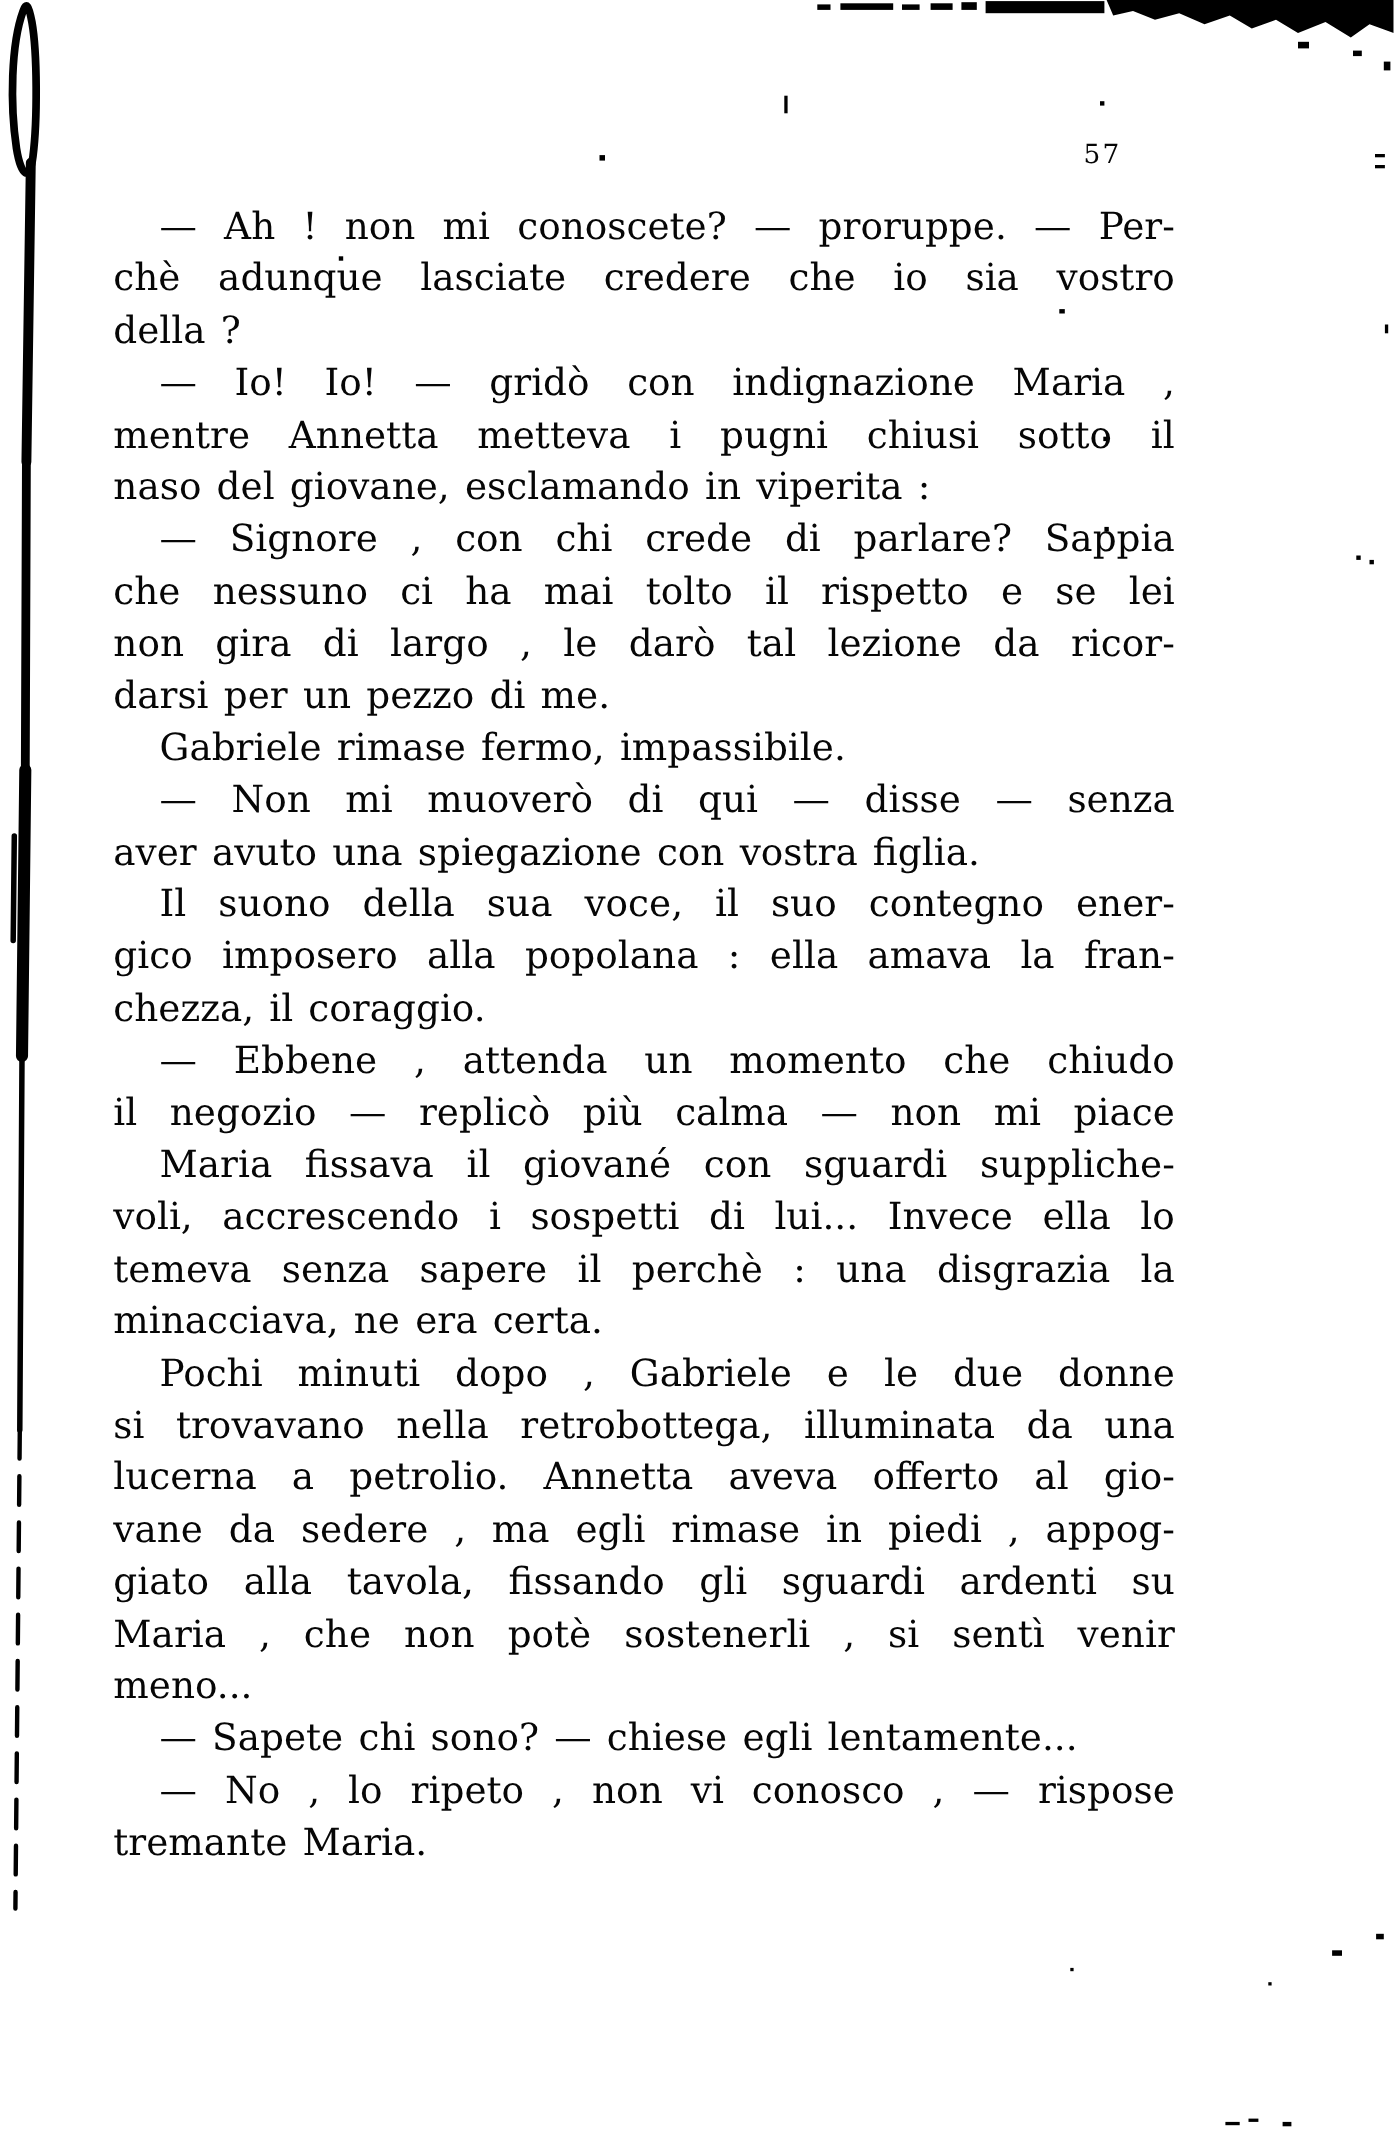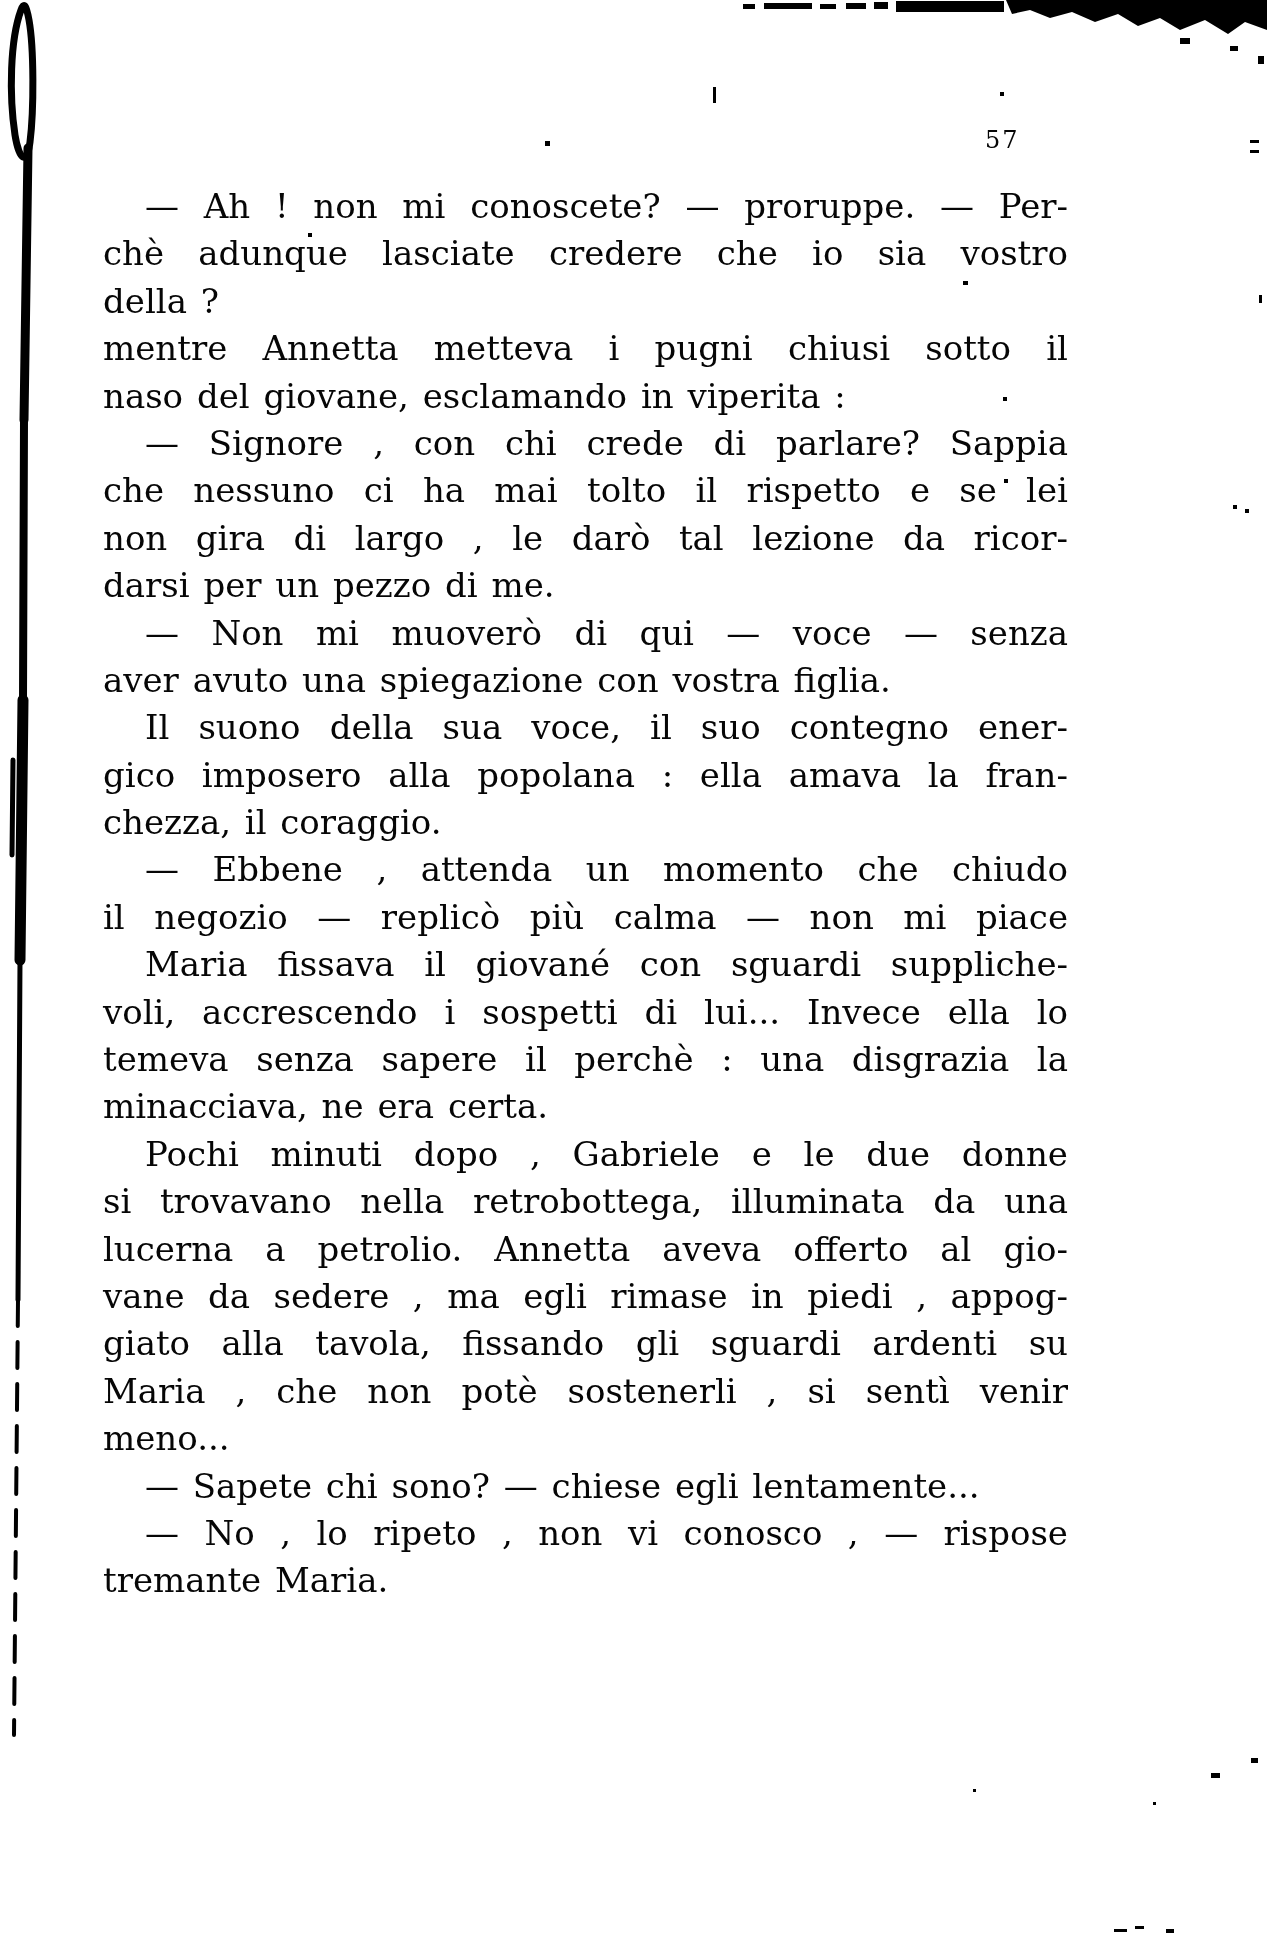--- a/index.html
+++ b/index.html
@@ -96,27 +96,29 @@
   <div class="sp" style="left:1114px;top:1929px;width:13px;height:3px"></div>
   <div class="sp" style="left:1135px;top:1926px;width:9px;height:3px"></div>
   <div class="sp" style="left:1166px;top:1929px;width:8px;height:4px"></div>
 
   <div class="page-number">57</div>
 
   <div class="textblock">
     <div class="line indent">— Ah ! non mi conoscete? — proruppe. — Per-</div>
     <div class="line">chè adunque lasciate credere che io sia vostro</div>
     <div class="line end">della ?</div>
+    <div class="line indent">— Io! Io! — gridò con indignazione Maria ,</div>
     <div class="line">mentre Annetta metteva i pugni chiusi sotto il</div>
     <div class="line end">naso del giovane, esclamando in viperita :</div>
     <div class="line indent">— Signore , con chi crede di parlare? Sappia</div>
     <div class="line">che nessuno ci ha mai tolto il rispetto e se lei</div>
     <div class="line">non gira di largo , le darò tal lezione da ricor-</div>
     <div class="line end">darsi per un pezzo di me.</div>
-    <div class="line indent">— Non mi muoverò di qui — voce — senza</div>
+    <div class="line indent end">Gabriele rimase fermo, impassibile.</div>
+    <div class="line indent">— Non mi muoverò di qui — disse — senza</div>
     <div class="line end">aver avuto una spiegazione con vostra figlia.</div>
     <div class="line indent">Il suono della sua voce, il suo contegno ener-</div>
     <div class="line">gico imposero alla popolana : ella amava la fran-</div>
     <div class="line end">chezza, il coraggio.</div>
     <div class="line indent">— Ebbene , attenda un momento che chiudo</div>
     <div class="line">il negozio — replicò più calma — non mi piace</div>
     <div class="line indent">Maria fissava il giované con sguardi suppliche-</div>
     <div class="line">voli, accrescendo i sospetti di lui... Invece ella lo</div>
     <div class="line">temeva senza sapere il perchè : una disgrazia la</div>
     <div class="line end">minacciava, ne era certa.</div>

